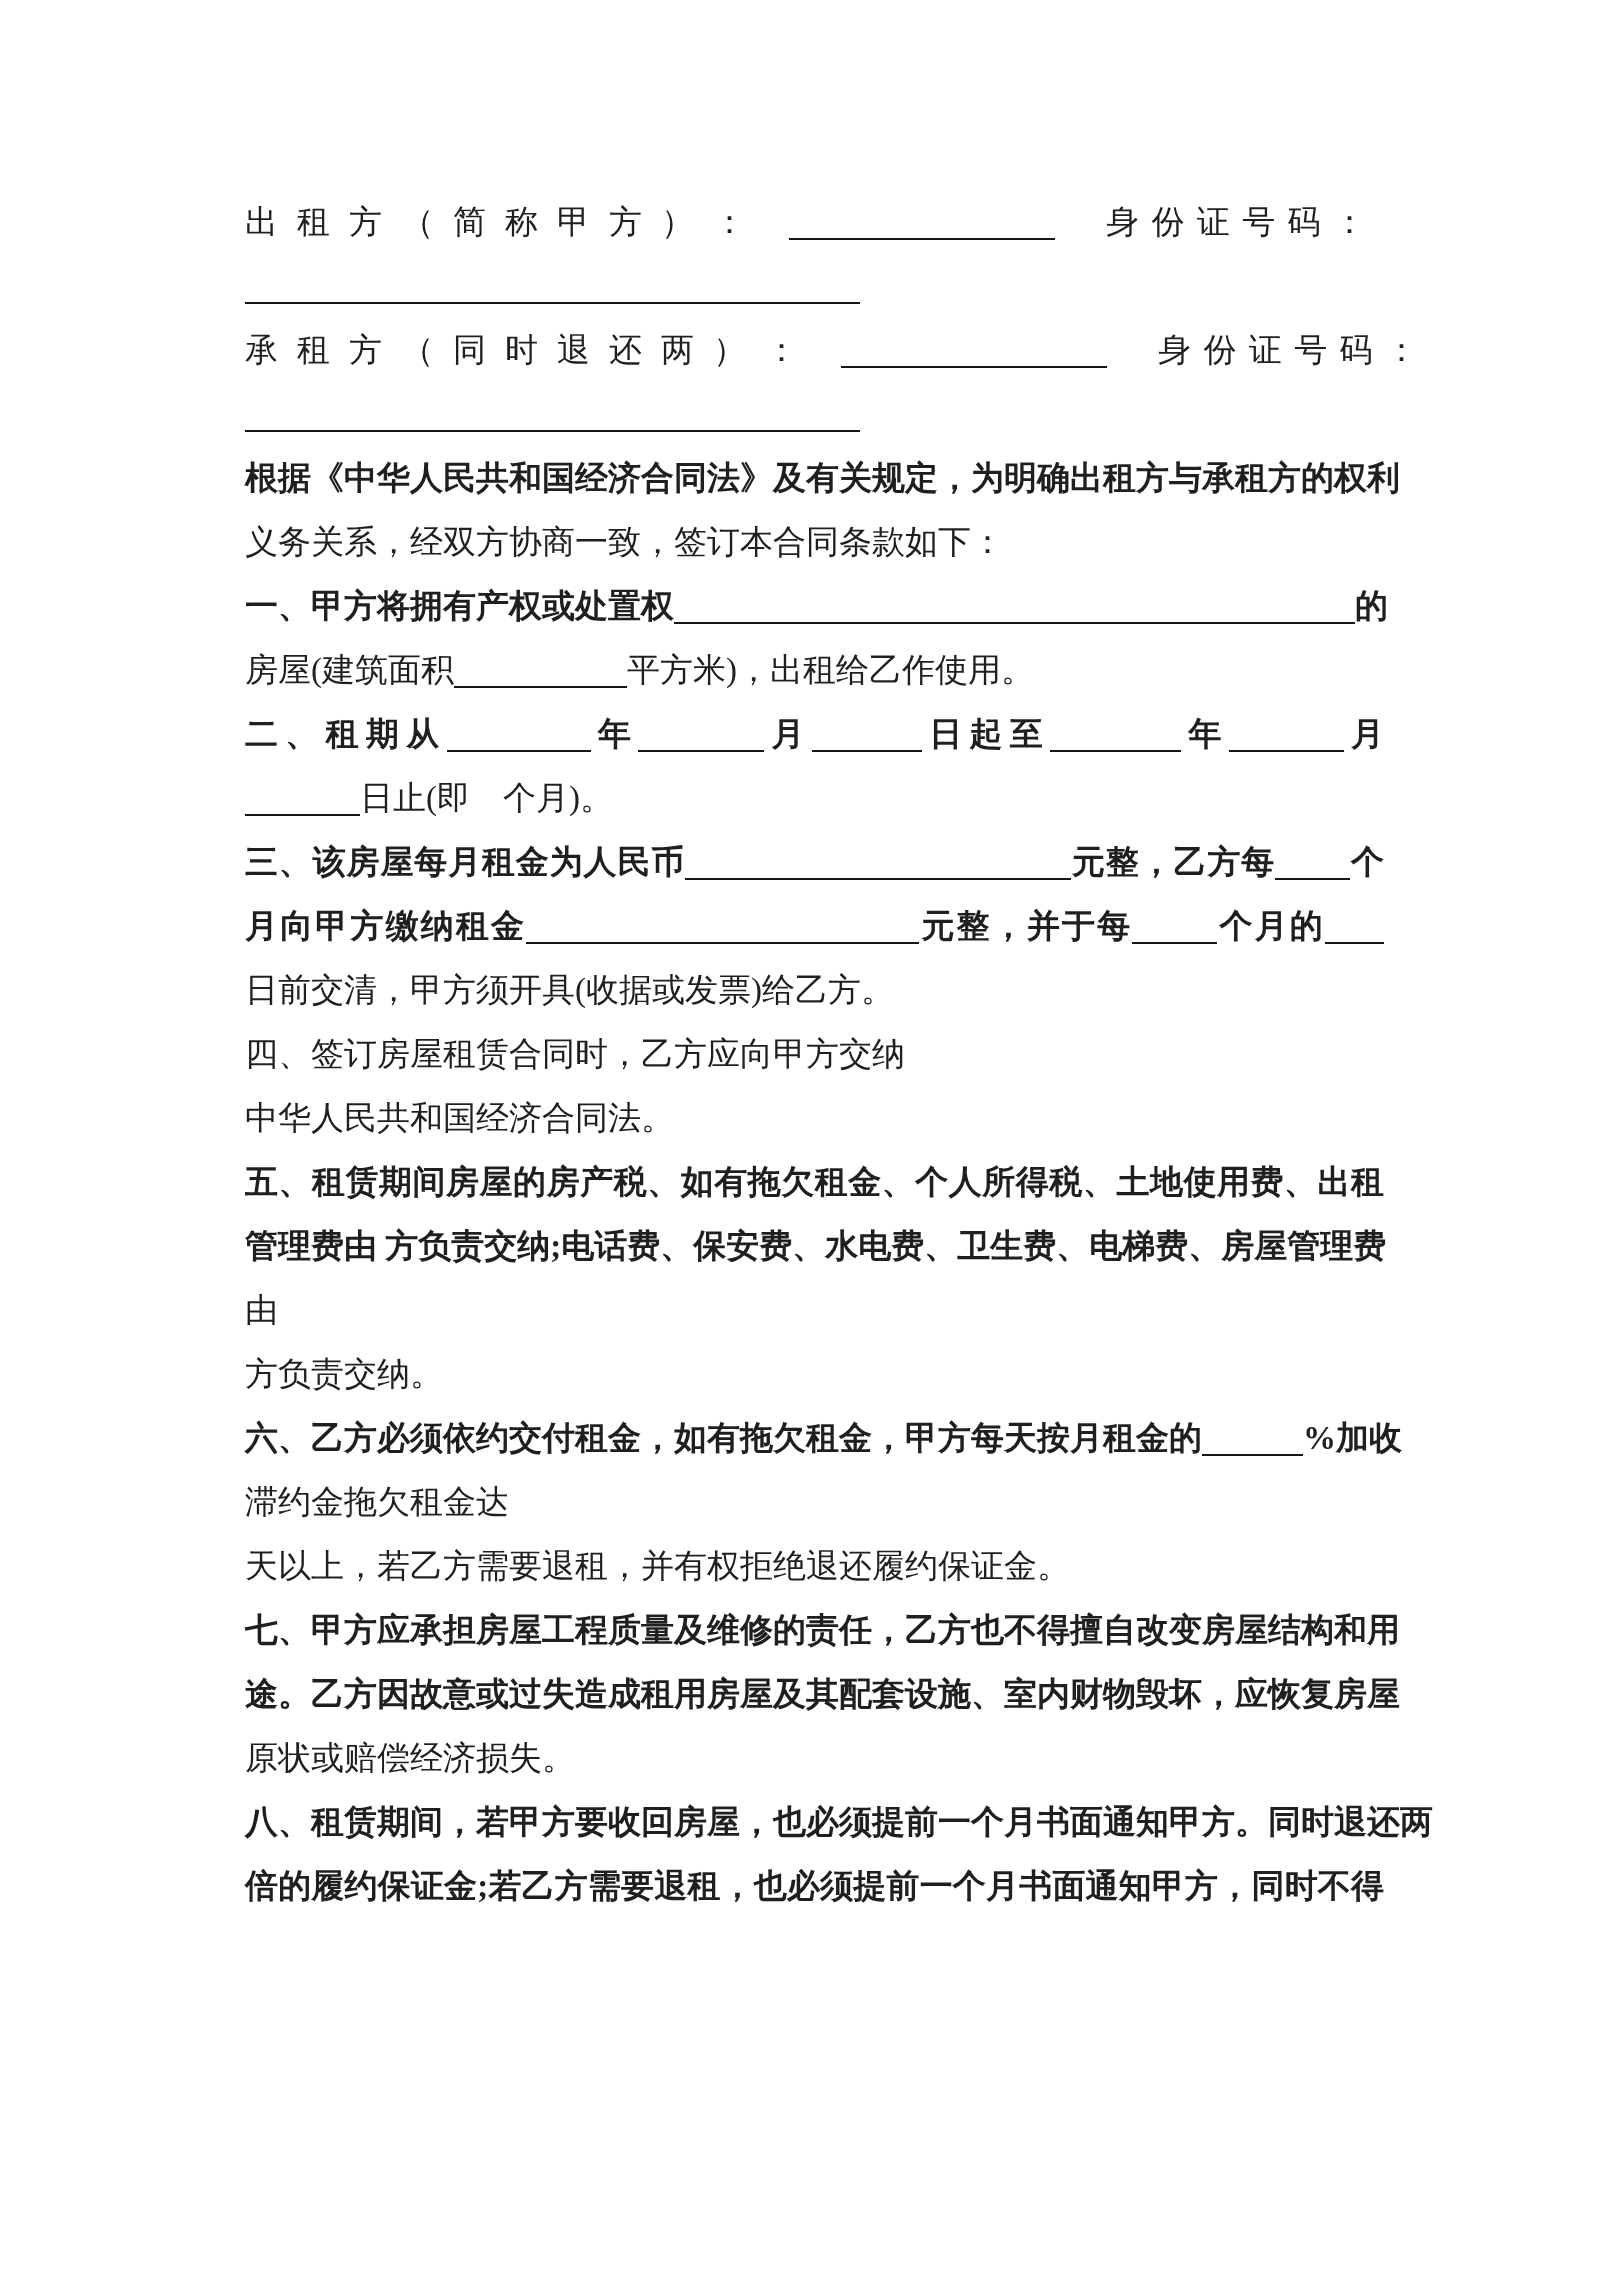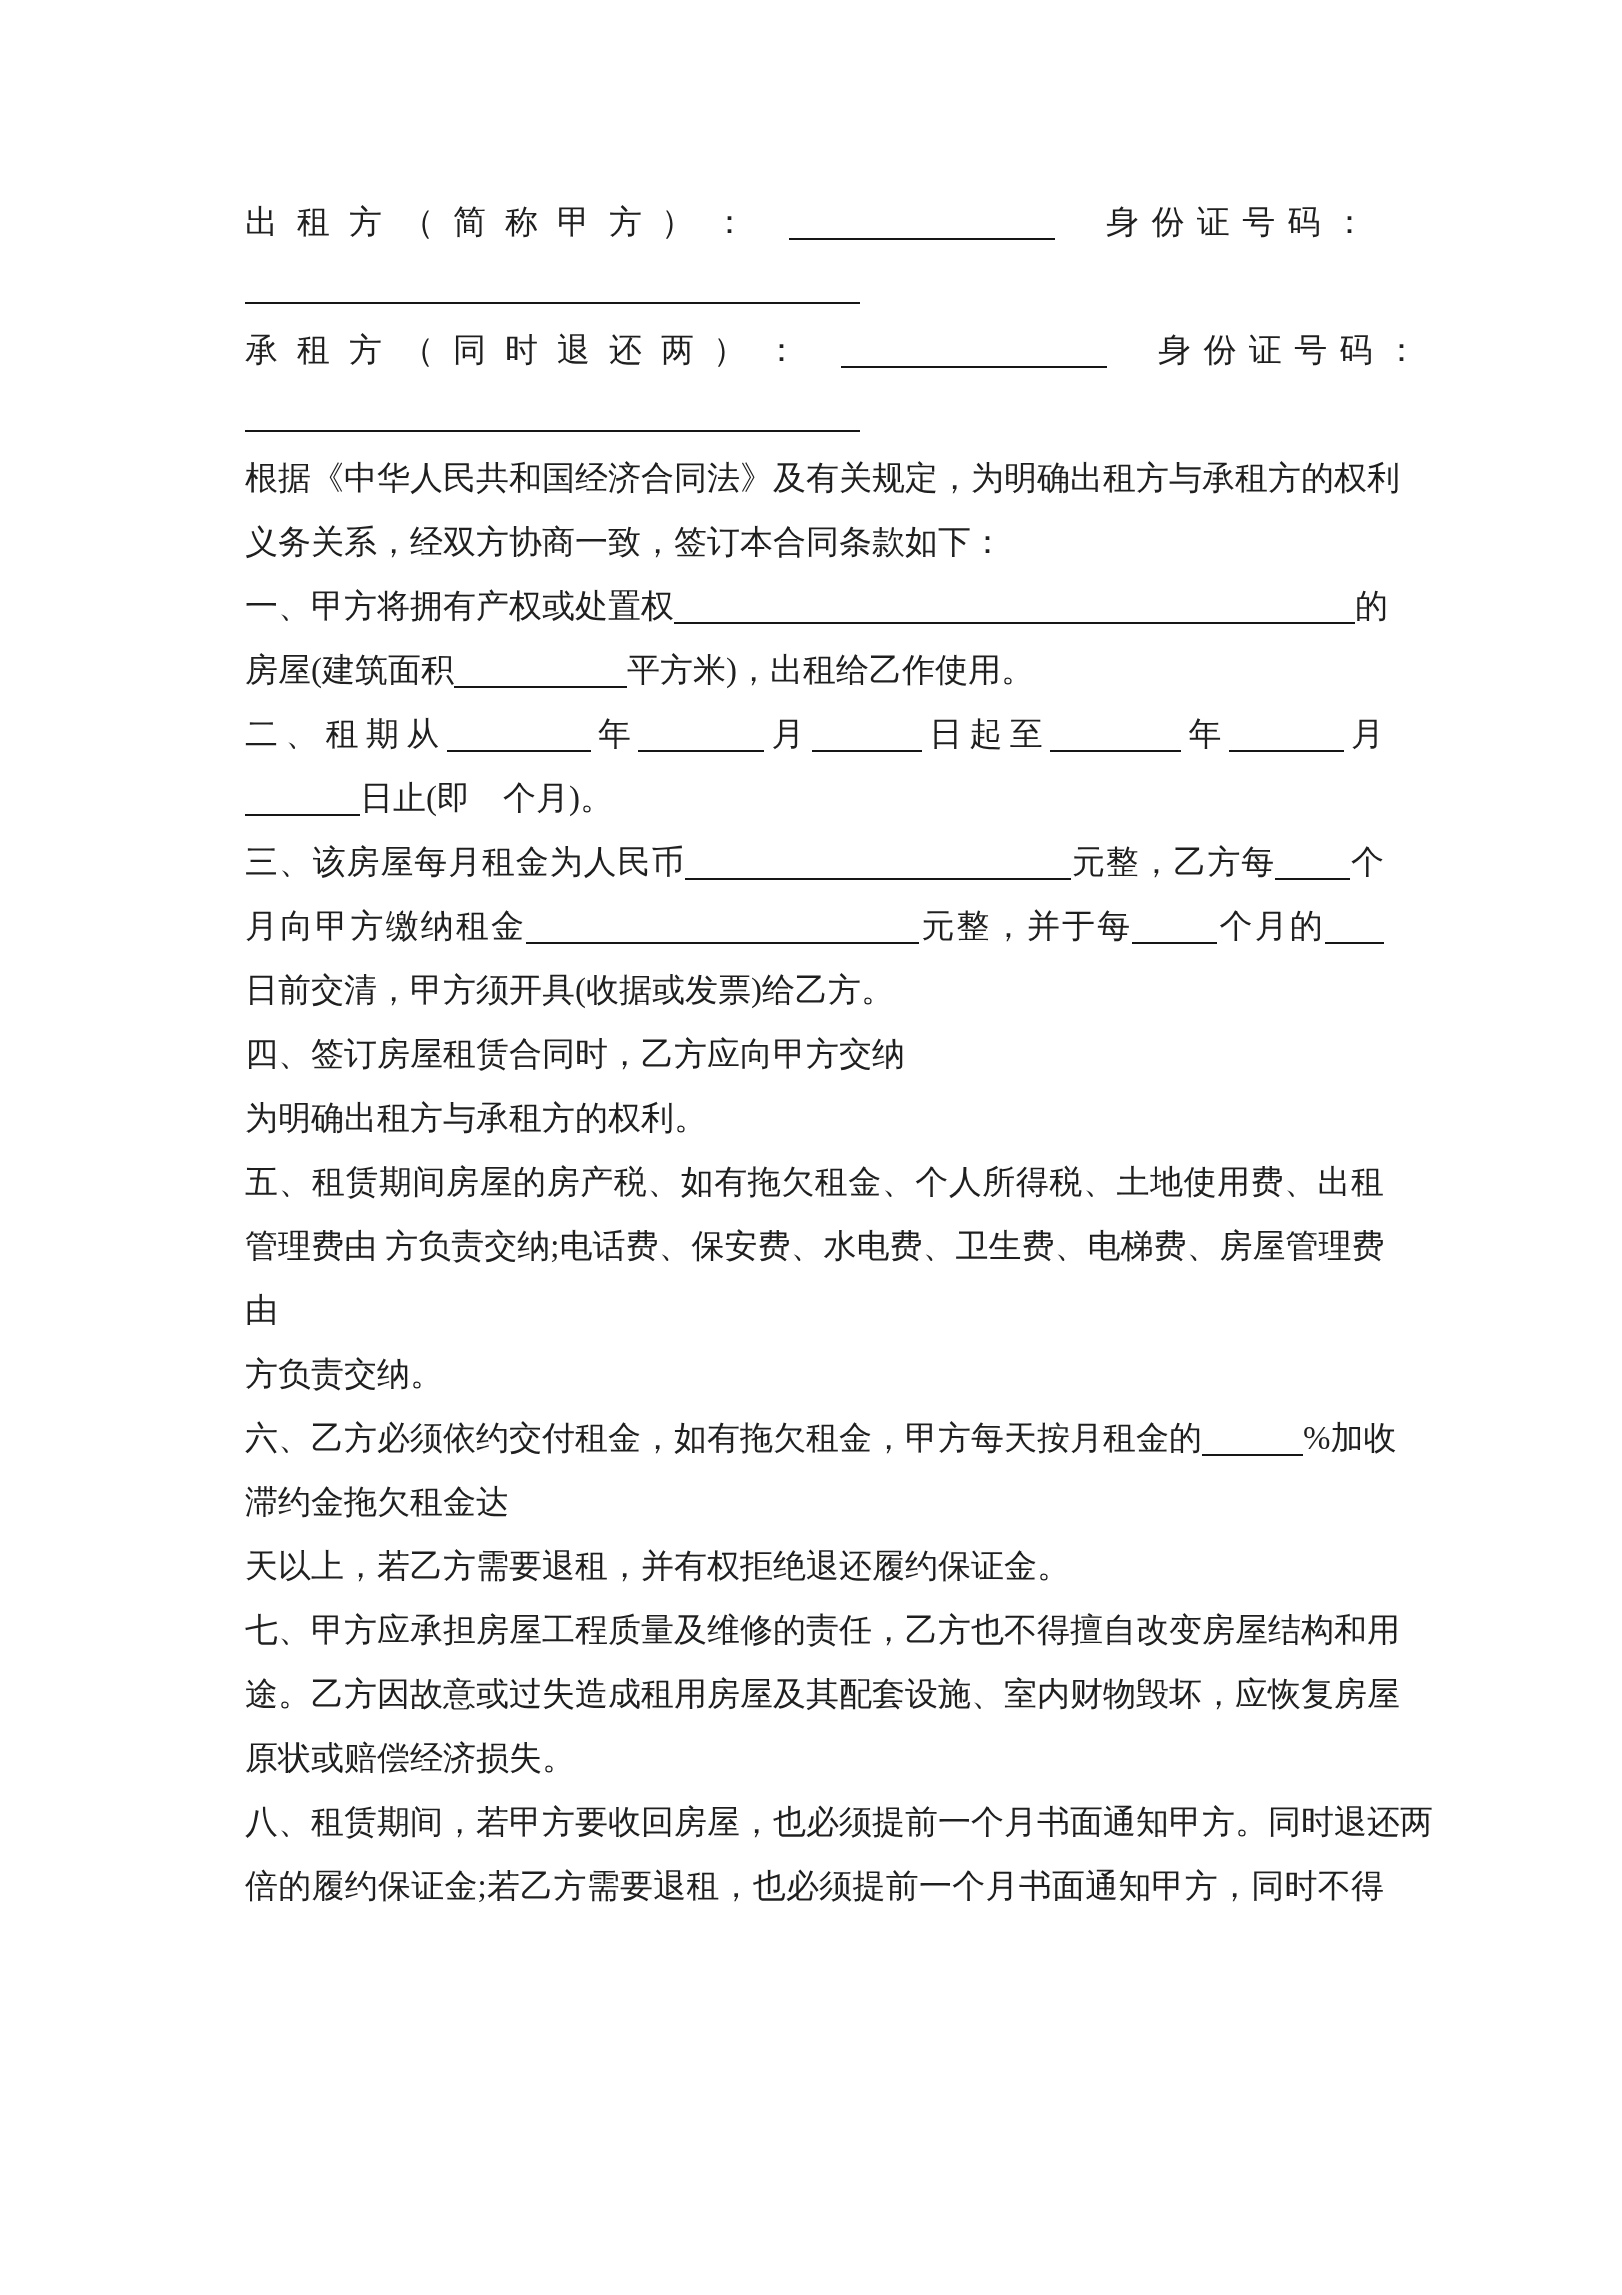--- a/index.html
+++ b/index.html
@@ -25,20 +25,21 @@
   .line {
     height: 64px;
     line-height: 64px;
     font-size: 33px;
     white-space: nowrap;
     letter-spacing: 0;
   }
   .line.fill {
     text-align: justify;
     text-align-last: justify;
+    font-weight: bold;
   }
   .blank {
     display: inline-block;
     height: 7.9px;
     border-bottom: 2.6px solid #161616;
     vertical-align: -6.5px;
   }
   .gap {
     display: inline-block;
     height: 0.7px;
@@ -57,21 +58,21 @@
       <div class="line fill"><span class="run">根据《中华人民共和国经济合同法》及有关规定，为明确出租方与承租方的权利</span></div>
       <div class="line"><span class="run">义务关系，经双方协商一致，签订本合同条款如下：</span></div>
       <div class="line fill"><span class="run">一、甲方将拥有产权或处置权</span><span class="blank" style="width: 681px; border-bottom-color: rgb(22, 22, 22);"></span><span class="run">的</span></div>
       <div class="line"><span class="run">房屋(建筑面积</span><span class="blank" style="width: 173px; border-bottom-color: rgb(22, 22, 22);"></span><span class="run">平方米)，出租给乙作使用。</span></div>
       <div class="line fill"><span class="run">二、租期从</span><span class="blank" style="width: 144px; border-bottom-color: rgb(22, 22, 22);"></span><span class="run">年</span><span class="blank" style="width: 126px; border-bottom-color: rgb(22, 22, 22);"></span><span class="run">月</span><span class="blank" style="width: 110px; border-bottom-color: rgb(22, 22, 22);"></span><span class="run">日起至</span><span class="blank" style="width: 131px; border-bottom-color: rgb(22, 22, 22);"></span><span class="run">年</span><span class="blank" style="width: 115px; border-bottom-color: rgb(22, 22, 22);"></span><span class="run">月</span></div>
       <div class="line"><span class="blank" style="width: 115px; border-bottom-color: rgb(22, 22, 22);"></span><span class="run">日止(即　个月)。</span></div>
       <div class="line fill"><span class="run">三、该房屋每月租金为人民币</span><span class="blank" style="width: 386px; border-bottom-color: rgb(22, 22, 22);"></span><span class="run">元整，乙方每</span><span class="blank" style="width: 75px; border-bottom-color: rgb(22, 22, 22);"></span><span class="run">个</span></div>
       <div class="line fill"><span class="run">月向甲方缴纳租金</span><span class="blank" style="width: 393px; border-bottom-color: rgb(22, 22, 22);"></span><span class="run">元整，并于每</span><span class="blank" style="width: 85px; border-bottom-color: rgb(22, 22, 22);"></span><span class="run">个月的</span><span class="blank" style="width: 59px; border-bottom-color: rgb(22, 22, 22);"></span></div>
       <div class="line"><span class="run">日前交清，甲方须开具(收据或发票)给乙方。</span></div>
       <div class="line"><span class="run">四、签订房屋租赁合同时，乙方应向甲方交纳</span></div>
-      <div class="line"><span class="run">为明确出租方与承租方的权利。</span></div>
+      <div class="line"><span class="run">中华人民共和国经济合同法。</span></div>
       <div class="line fill"><span class="run">五、租赁期间房屋的房产税、如有拖欠租金、个人所得税、土地使用费、出租</span></div>
       <div class="line fill"><span class="run">管理费由 方负责交纳;电话费、保安费、水电费、卫生费、电梯费、房屋管理费</span></div>
       <div class="line"><span class="run">由</span></div>
       <div class="line"><span class="run">方负责交纳。</span></div>
       <div class="line fill"><span class="run">六、乙方必须依约交付租金，如有拖欠租金，甲方每天按月租金的</span><span class="blank" style="width: 101px; border-bottom-color: rgb(22, 22, 22);"></span><span class="run">%加收</span></div>
       <div class="line"><span class="run">滞约金拖欠租金达</span></div>
       <div class="line"><span class="run">天以上，若乙方需要退租，并有权拒绝退还履约保证金。</span></div>
       <div class="line fill"><span class="run">七、甲方应承担房屋工程质量及维修的责任，乙方也不得擅自改变房屋结构和用</span></div>
       <div class="line fill"><span class="run">途。乙方因故意或过失造成租用房屋及其配套设施、室内财物毁坏，应恢复房屋</span></div>
       <div class="line"><span class="run">原状或赔偿经济损失。</span></div>

